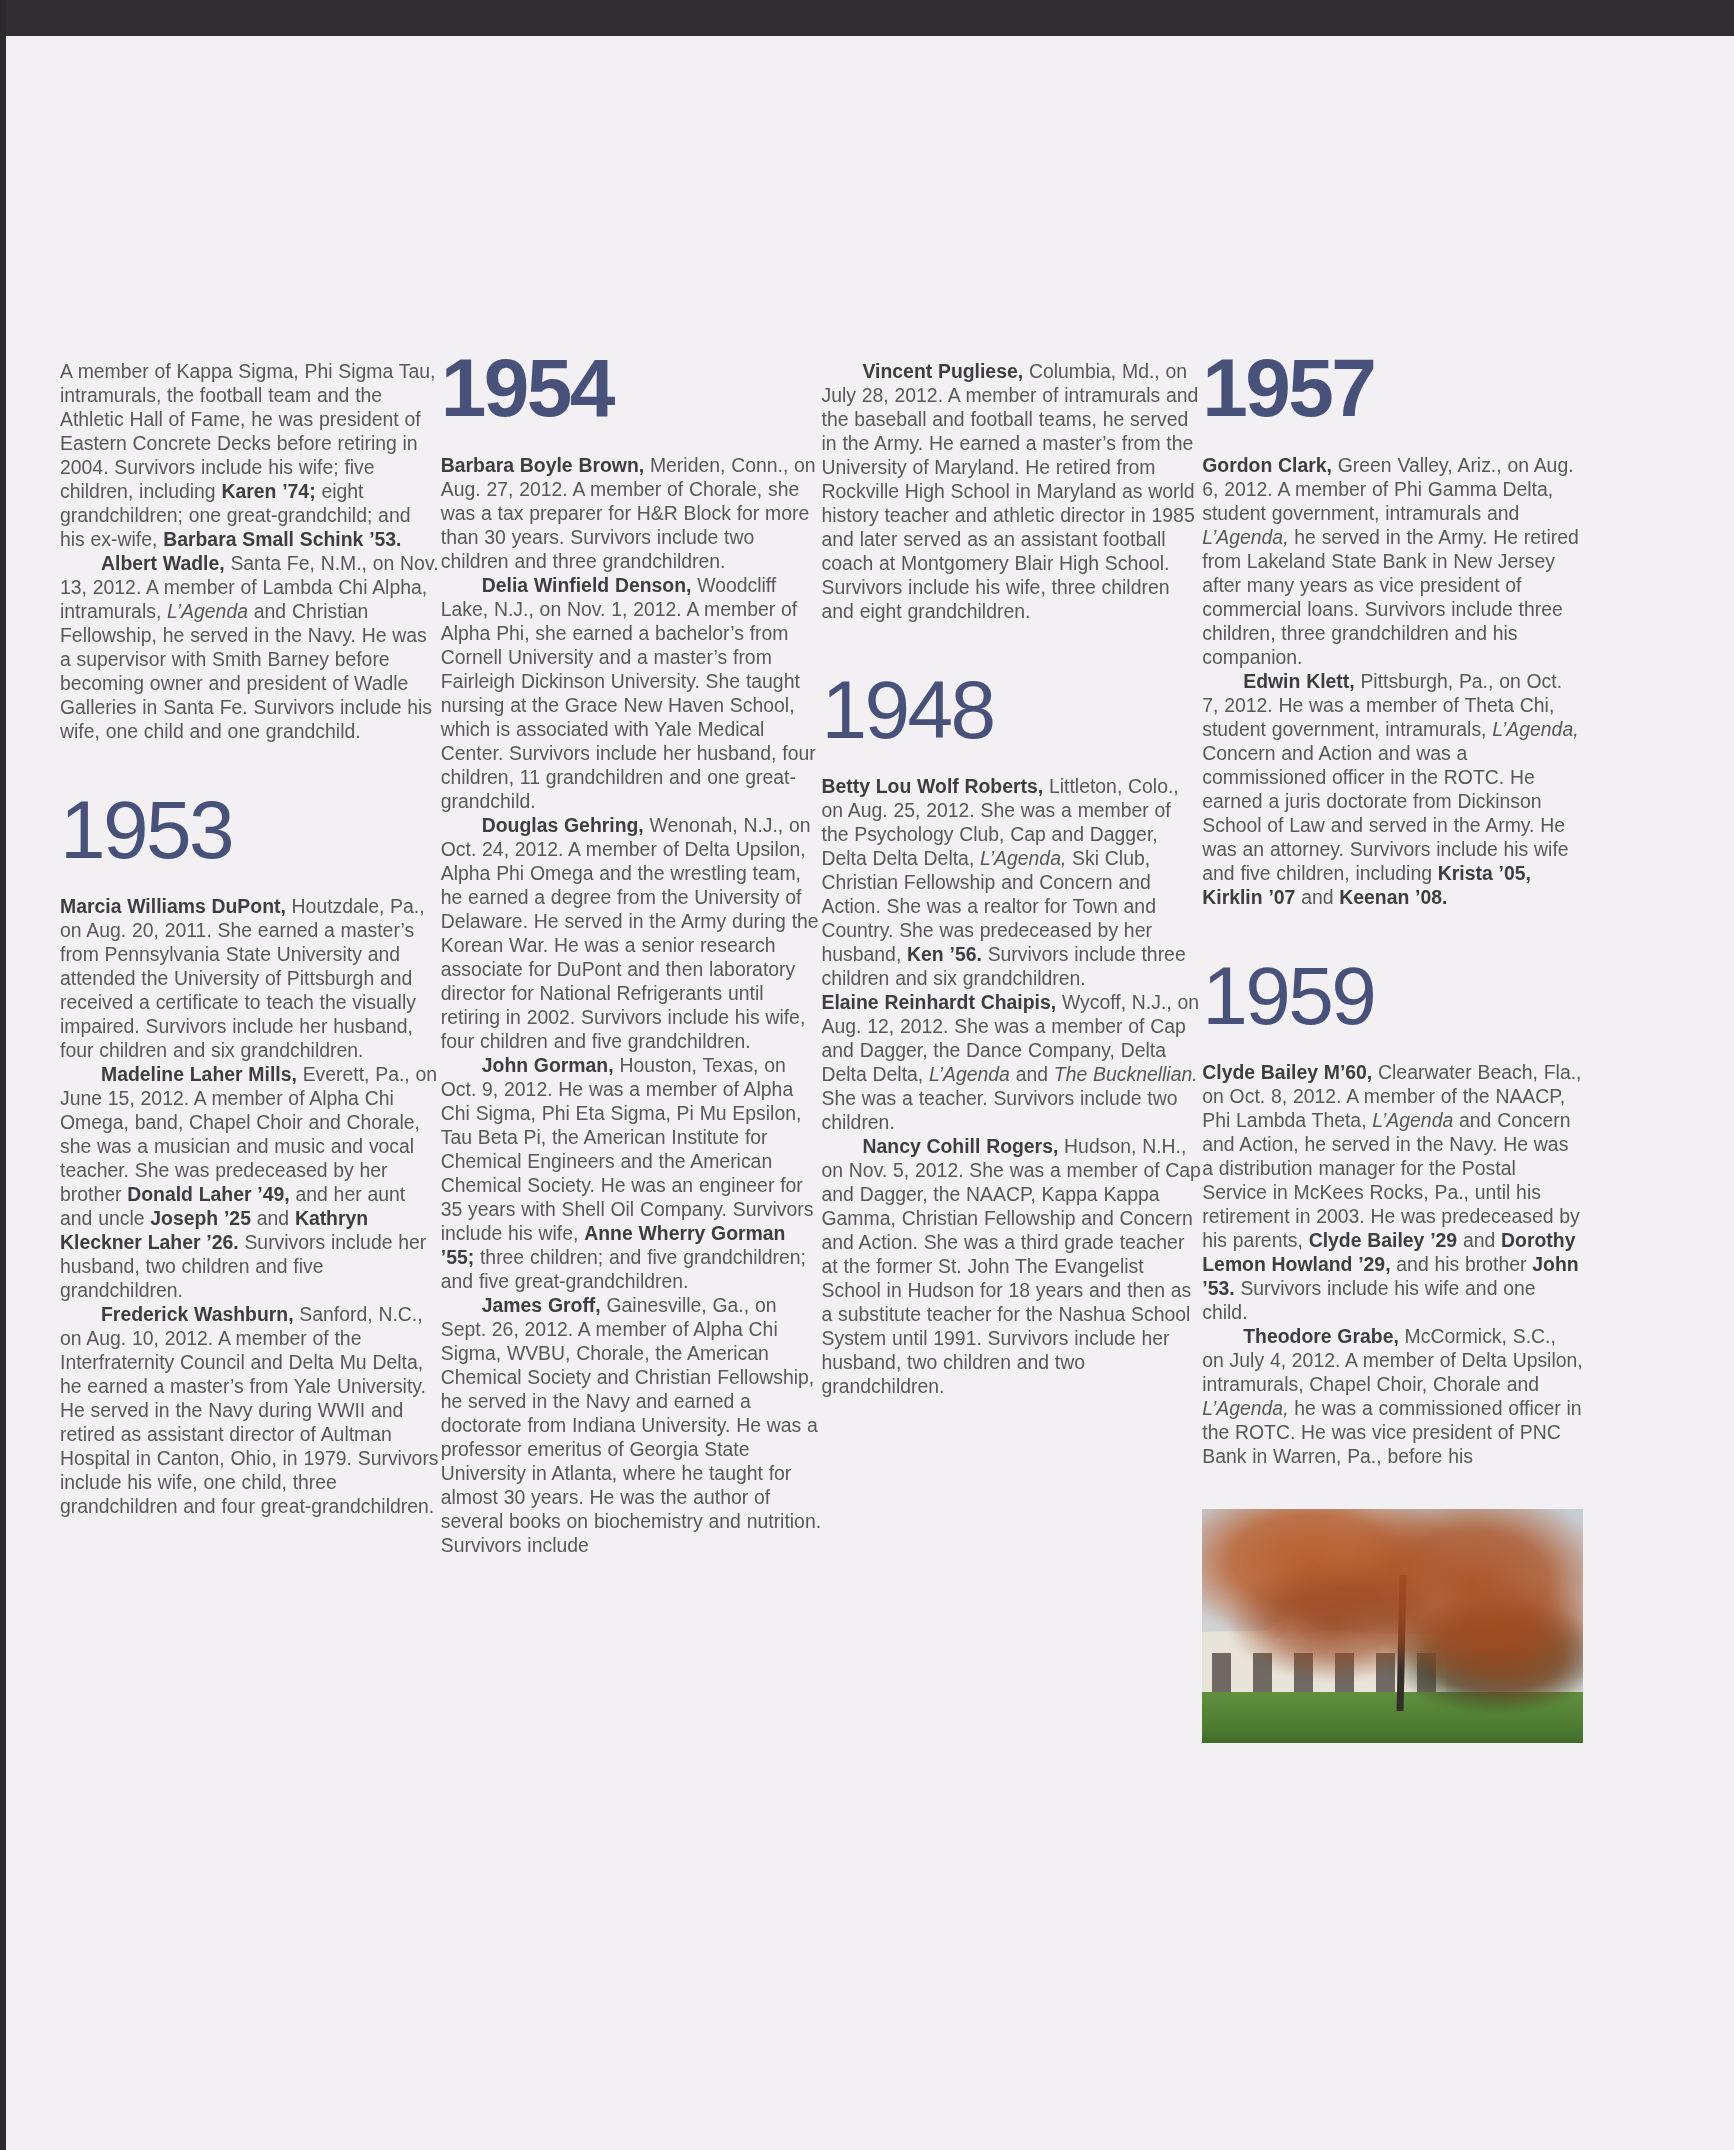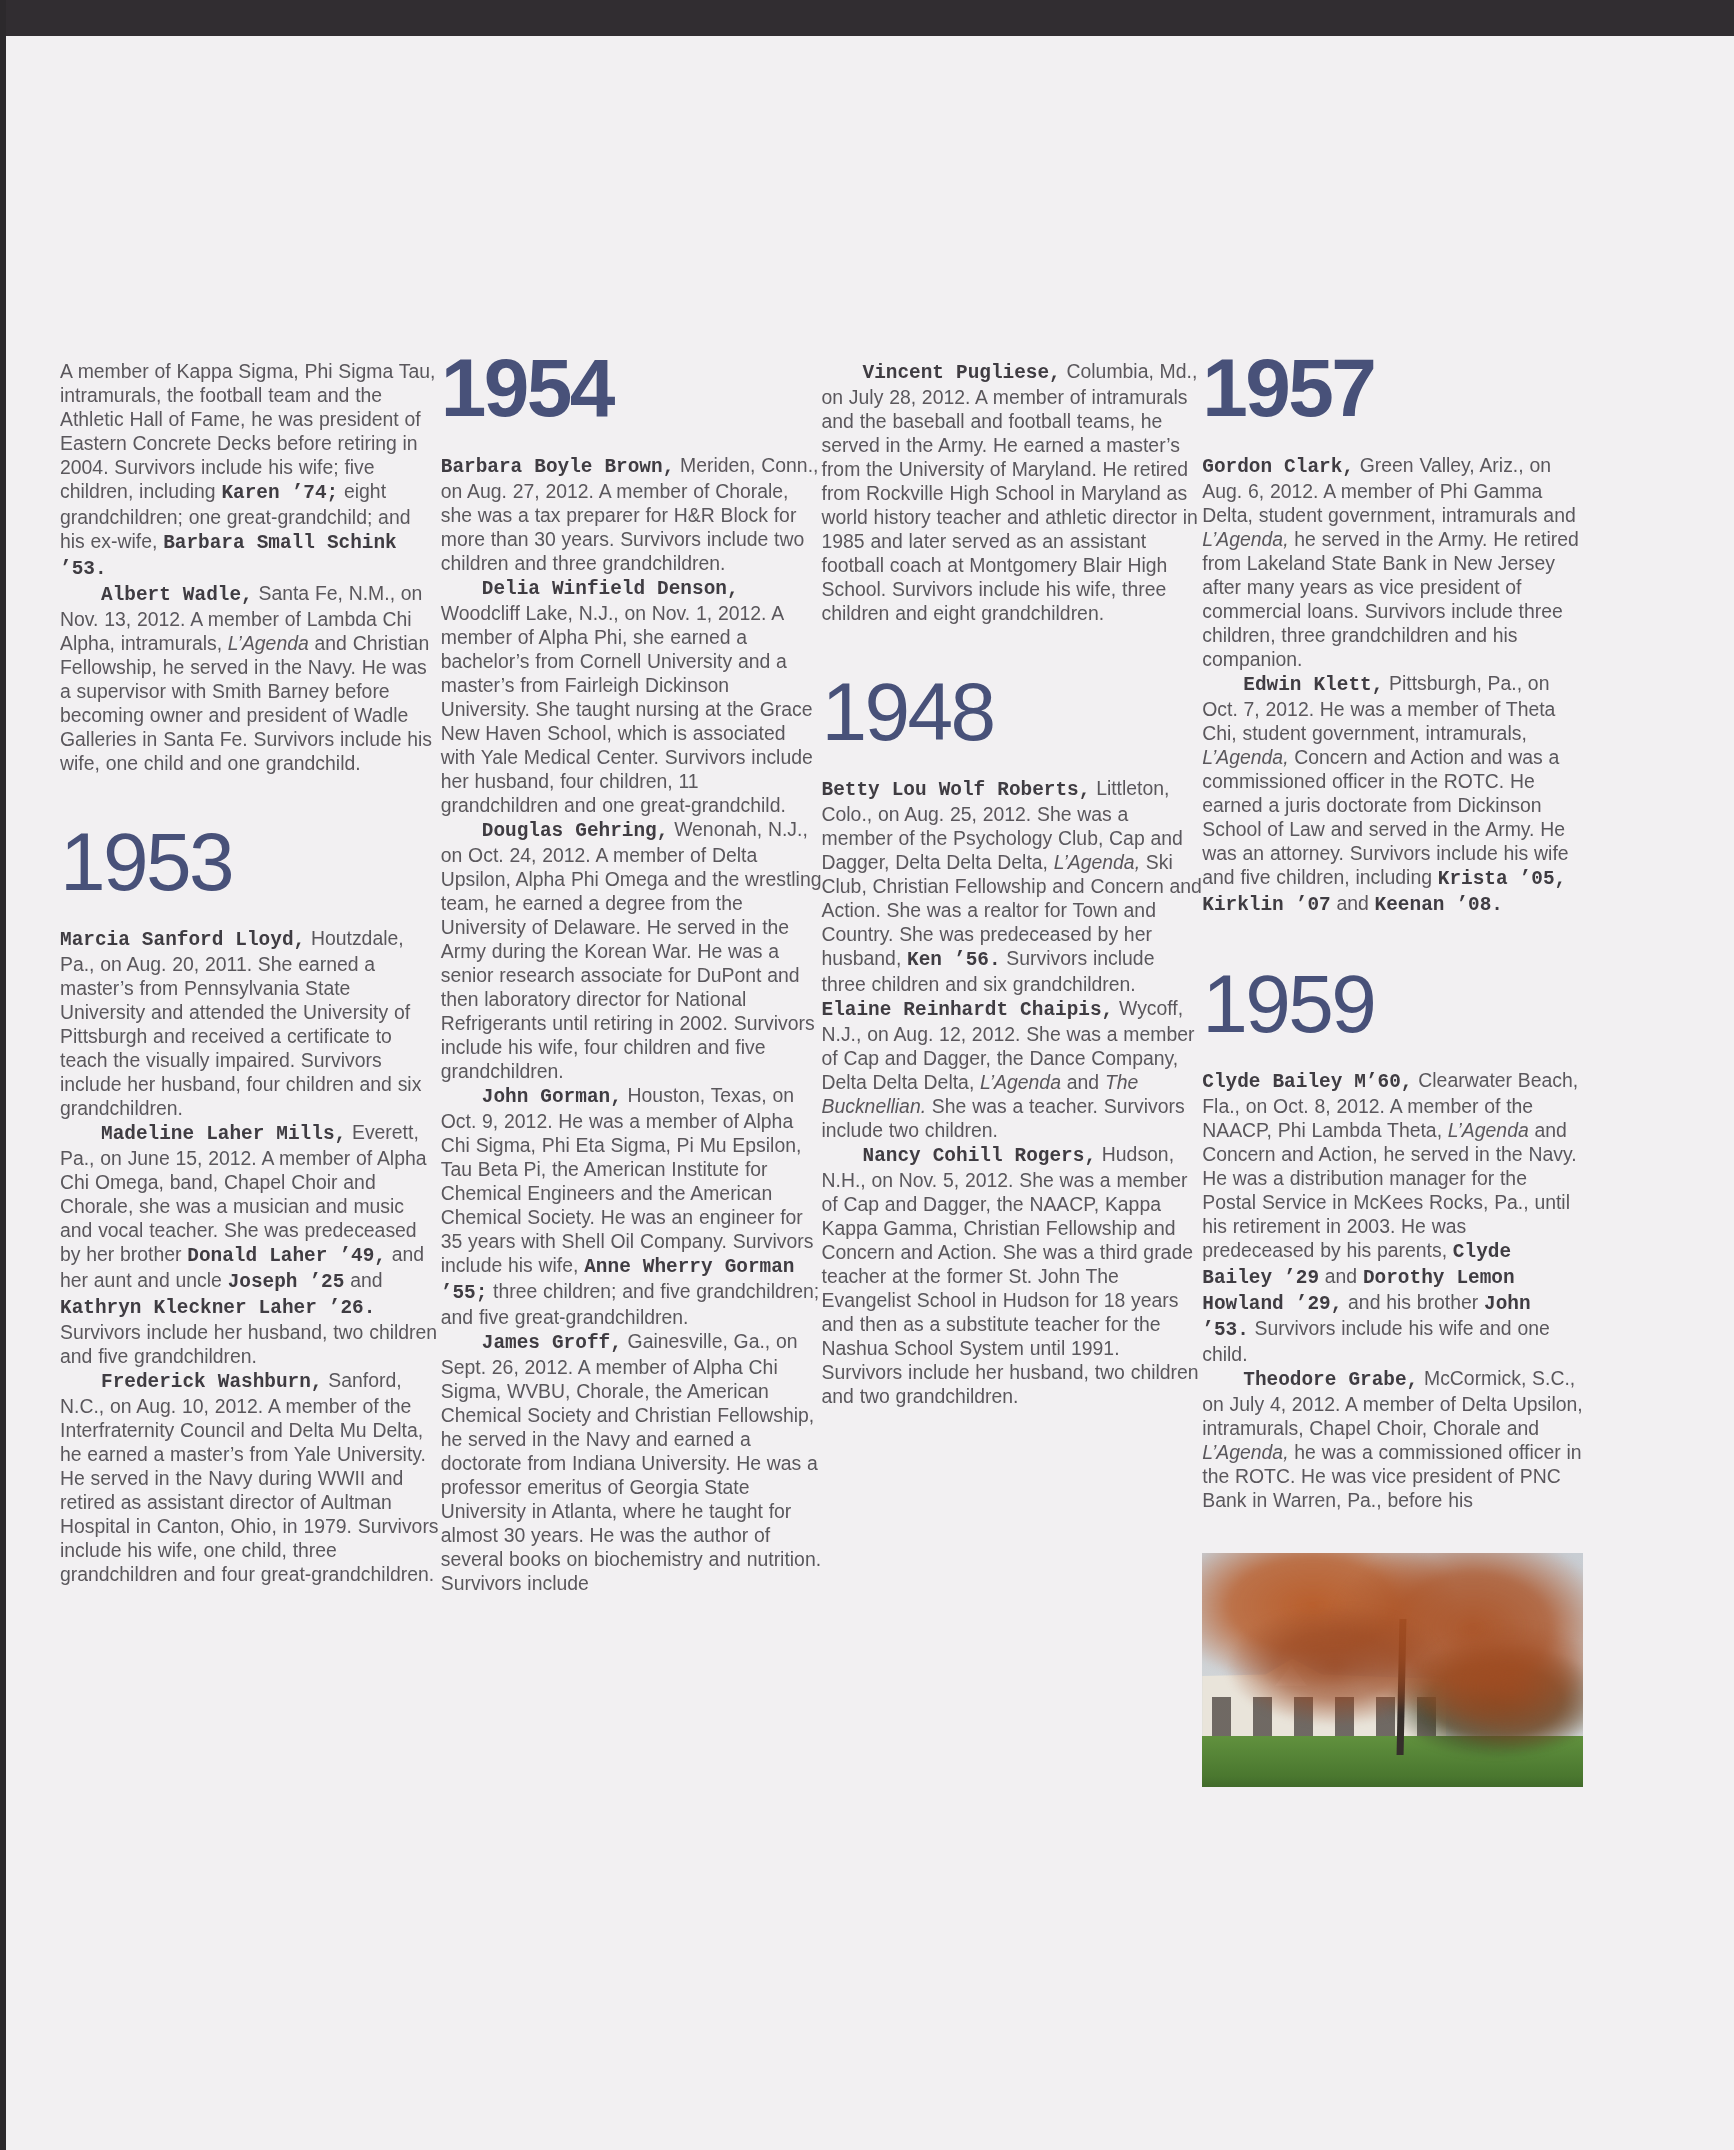--- a/index.html
+++ b/index.html
@@ -24,21 +24,21 @@
     letter-spacing:-2.6px;line-height:0.92;margin:49px 0 27px 0;
   }
   .col .year:first-child{margin-top:-8.6px;font-weight:bold;}
 
   .para{
     margin:0;font-size:19.4px;line-height:24px;color:#5a575c;
     text-align:left;word-spacing:0.4px;
   }
   .para.indent{text-indent:41px;}
   .seg-r{}
-  .seg-b{font-weight:700;color:#3f3c42;font-family:Liberation Mono, monospace;}
+  .seg-b{font-weight:700;color:#3f3c42;}
   .seg-i{font-style:italic;}
 
   .photo{
     position:relative;margin:41px 0 0 0;width:100%;height:234px;
     overflow:hidden;background:#cdd3d8;
   }
   .ph-sky{position:absolute;inset:0;background:linear-gradient(#c8cdd3,#d3d6d8 70%,#d8d9d6);}
   .ph-building{
     position:absolute;left:0;bottom:21%;width:64%;height:34%;
     background:#e9e4da;
@@ -82,21 +82,21 @@
 <div class="page">
   <div class="band band-top"></div>
 
   <div class="band band-left"></div>
 
   <main class="columns">
     <section class="col">
         <p class="para"><span class="seg-r">A member of Kappa Sigma, Phi Sigma Tau, intramurals, the football team and the Athletic Hall of Fame, he was president of Eastern Concrete Decks before retiring in 2004. Survivors include his wife; five children, including </span><span class="seg-b">Karen ’74;</span><span class="seg-r"> eight grandchildren; one great-grandchild; and his ex-wife, </span><span class="seg-b">Barbara Small Schink ’53.</span></p>
         <p class="para indent"><span class="seg-b">Albert Wadle,</span><span class="seg-r"> Santa Fe, N.M., on Nov. 13, 2012. A member of Lambda Chi Alpha, intramurals, </span><span class="seg-i">L’Agenda</span><span class="seg-r"> and Christian Fellowship, he served in the Navy. He was a supervisor with Smith Barney before becoming owner and president of Wadle Galleries in Santa Fe. Survivors include his wife, one child and one grandchild.</span></p>
         <h2 class="year">1953</h2>
-        <p class="para"><span class="seg-b">Marcia Sanford Lloyd,</span><span class="seg-r"> Houtzdale, Pa., on Aug. 20, 2011. She earned a master’s from Pennsylvania State University and attended the University of Pittsburgh and received a certificate to teach the visually impaired. Survivors include her husband, four children and six grandchildren.</span></p>
+        <p class="para"><span class="seg-b">Marcia Williams DuPont,</span><span class="seg-r"> Houtzdale, Pa., on Aug. 20, 2011. She earned a master’s from Pennsylvania State University and attended the University of Pittsburgh and received a certificate to teach the visually impaired. Survivors include her husband, four children and six grandchildren.</span></p>
         <p class="para indent"><span class="seg-b">Madeline Laher Mills,</span><span class="seg-r"> Everett, Pa., on June 15, 2012. A member of Alpha Chi Omega, band, Chapel Choir and Chorale, she was a musician and music and vocal teacher. She was predeceased by her brother </span><span class="seg-b">Donald Laher ’49,</span><span class="seg-r"> and her aunt and uncle </span><span class="seg-b">Joseph ’25</span><span class="seg-r"> and </span><span class="seg-b">Kathryn Kleckner Laher ’26.</span><span class="seg-r"> Survivors include her husband, two children and five grandchildren.</span></p>
         <p class="para indent"><span class="seg-b">Frederick Washburn,</span><span class="seg-r"> Sanford, N.C., on Aug. 10, 2012. A member of the Interfraternity Council and Delta Mu Delta, he earned a master’s from Yale University. He served in the Navy during WWII and retired as assistant director of Aultman Hospital in Canton, Ohio, in 1979. Survivors include his wife, one child, three grandchildren and four great-grandchildren.</span></p>
       </section>
     <section class="col">
         <h2 class="year">1954</h2>
         <p class="para"><span class="seg-b">Barbara Boyle Brown,</span><span class="seg-r"> Meriden, Conn., on Aug. 27, 2012. A member of Chorale, she was a tax preparer for H&amp;R Block for more than 30 years. Survivors include two children and three grandchildren.</span></p>
         <p class="para indent"><span class="seg-b">Delia Winfield Denson,</span><span class="seg-r"> Woodcliff Lake, N.J., on Nov. 1, 2012. A member of Alpha Phi, she earned a bachelor’s from Cornell University and a master’s from Fairleigh Dickinson University. She taught nursing at the Grace New Haven School, which is associated with Yale Medical Center. Survivors include her husband, four children, 11 grandchildren and one great-grandchild.</span></p>
         <p class="para indent"><span class="seg-b">Douglas Gehring,</span><span class="seg-r"> Wenonah, N.J., on Oct. 24, 2012. A member of Delta Upsilon, Alpha Phi Omega and the wrestling team, he earned a degree from the University of Delaware. He served in the Army during the Korean War. He was a senior research associate for DuPont and then laboratory director for National Refrigerants until retiring in 2002. Survivors include his wife, four children and five grandchildren.</span></p>
         <p class="para indent"><span class="seg-b">John Gorman,</span><span class="seg-r"> Houston, Texas, on Oct. 9, 2012. He was a member of Alpha Chi Sigma, Phi Eta Sigma, Pi Mu Epsilon, Tau Beta Pi, the American Institute for Chemical Engineers and the American Chemical Society. He was an engineer for 35 years with Shell Oil Company. Survivors include his wife, </span><span class="seg-b">Anne Wherry Gorman ’55;</span><span class="seg-r"> three children; and five grandchildren; and five great-grandchildren.</span></p>
         <p class="para indent"><span class="seg-b">James Groff,</span><span class="seg-r"> Gainesville, Ga., on Sept. 26, 2012. A member of Alpha Chi Sigma, WVBU, Chorale, the American Chemical Society and Christian Fellowship, he served in the Navy and earned a doctorate from Indiana University. He was a professor emeritus of Georgia State University in Atlanta, where he taught for almost 30 years. He was the author of several books on biochemistry and nutrition. Survivors include</span></p>

